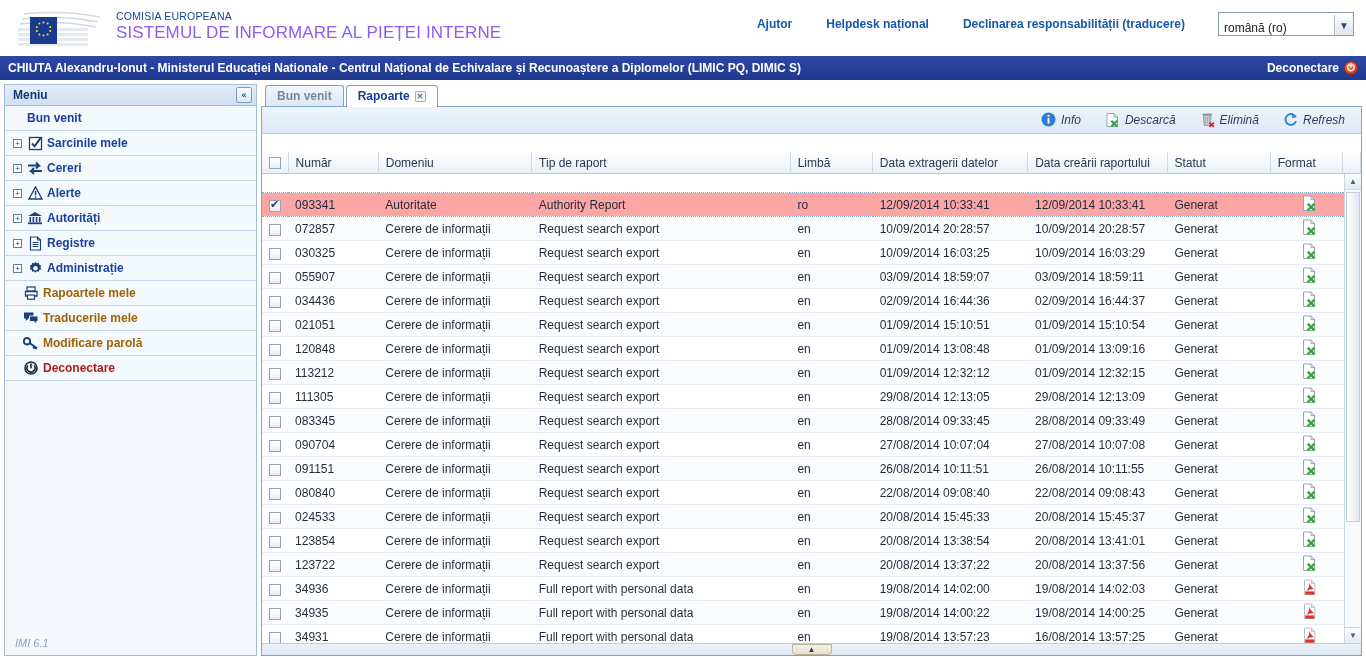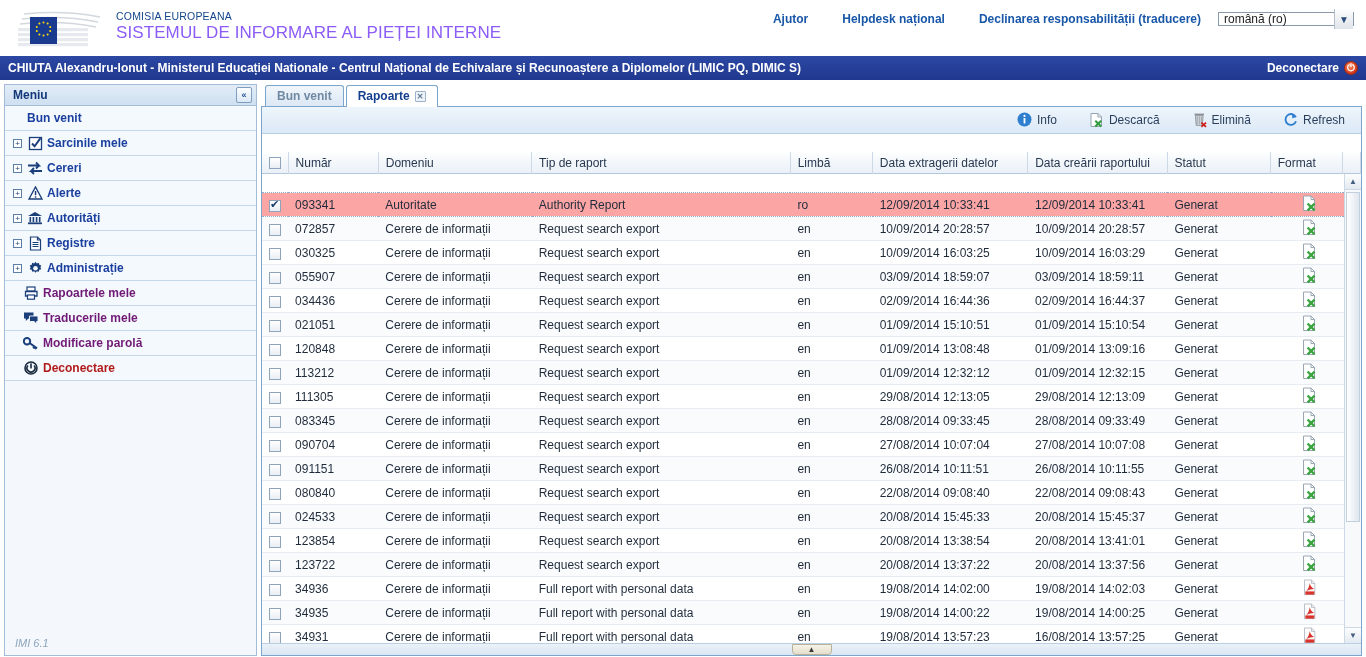--- a/index.html
+++ b/index.html
@@ -39,25 +39,25 @@
   .hdr-links {
     position: absolute; right: 0; top: 12px;
     display: flex; align-items: center; gap: 0px;
   }
   .hdr-link {
     color: #1957a8; font-weight: bold; font-size: 12px;
     text-decoration: none; cursor: pointer; white-space: nowrap;
     padding: 0 17px;
   }
   .lang-select {
-    margin-left: 0; margin-right: 12px;
-    width: 136px; height: 14px;
+    margin-left: 16px; margin-right: 12px;
+    width: 136px; height: 24px;
     border: 1px solid #8a9aad;
     background: #ffffff;
-    display: flex; align-items: center;
+    display: flex; align-items: flex-end;
     font-size: 12px; color: #222;
     position: relative; cursor: pointer;
   }
   .lang-select .val { padding-left: 5px; flex: 1; }
   .lang-select .arrow {
     width: 19px; height: 20px;
     background: linear-gradient(#fdfdfd,#dfe4ea);
     border-left: 1px solid #b5bfcb;
     display:flex; align-items:center; justify-content:center;
     color:#2a4a7a; font-size: 10px;
@@ -143,21 +143,21 @@
   }
   .menu-item .mi-icon {
     width: 16px; height: 16px; flex: 0 0 16px;
     display:flex; align-items:center; justify-content:center;
     color: #1a3f7a;
   }
   .menu-item .mi-label {
     color: #1a3f9e; font-weight: bold; font-size: 12px;
   }
   .menu-item.plain { padding-left: 18px; }
-  .menu-item.plain .mi-label { color:#701a75; }
+  .menu-item.plain .mi-label { color:#a16207; }
   .menu-item.welcome { padding-left: 22px; }
   .menu-item.logout-item .mi-label { color: #b21b1b; }
   .sidebar-foot {
     height: 28px;
     display:flex; align-items:flex-end;
     padding: 0 0 6px 10px;
     color: #8ba4bd; font-style: italic; font-size: 11px;
   }
 
   
@@ -205,21 +205,21 @@
     border-top: none;
     background: #ffffff;
     display: flex; flex-direction: column;
     min-height: 0;
   }
   .toolbar {
     height: 27px; flex: 0 0 27px;
     background: linear-gradient(#eef5fc, #dbe8f6);
     border-bottom: 1px solid #b9cfe4;
     display: flex; align-items: center; justify-content: flex-end;
-    padding-right: 8px; gap: 16px;
+    padding-right: 8px; gap: 8px; font-style: italic;
   }
   .tb-btn {
     display: flex; align-items: center; gap: 4px;
     padding: 2px 8px;
     color: #2a3f5c; font-size: 12px;
     cursor: pointer; white-space: nowrap;
   }
   .tb-ico { width: 16px; height: 16px; display:flex; align-items:center; justify-content:center; }
 
   

